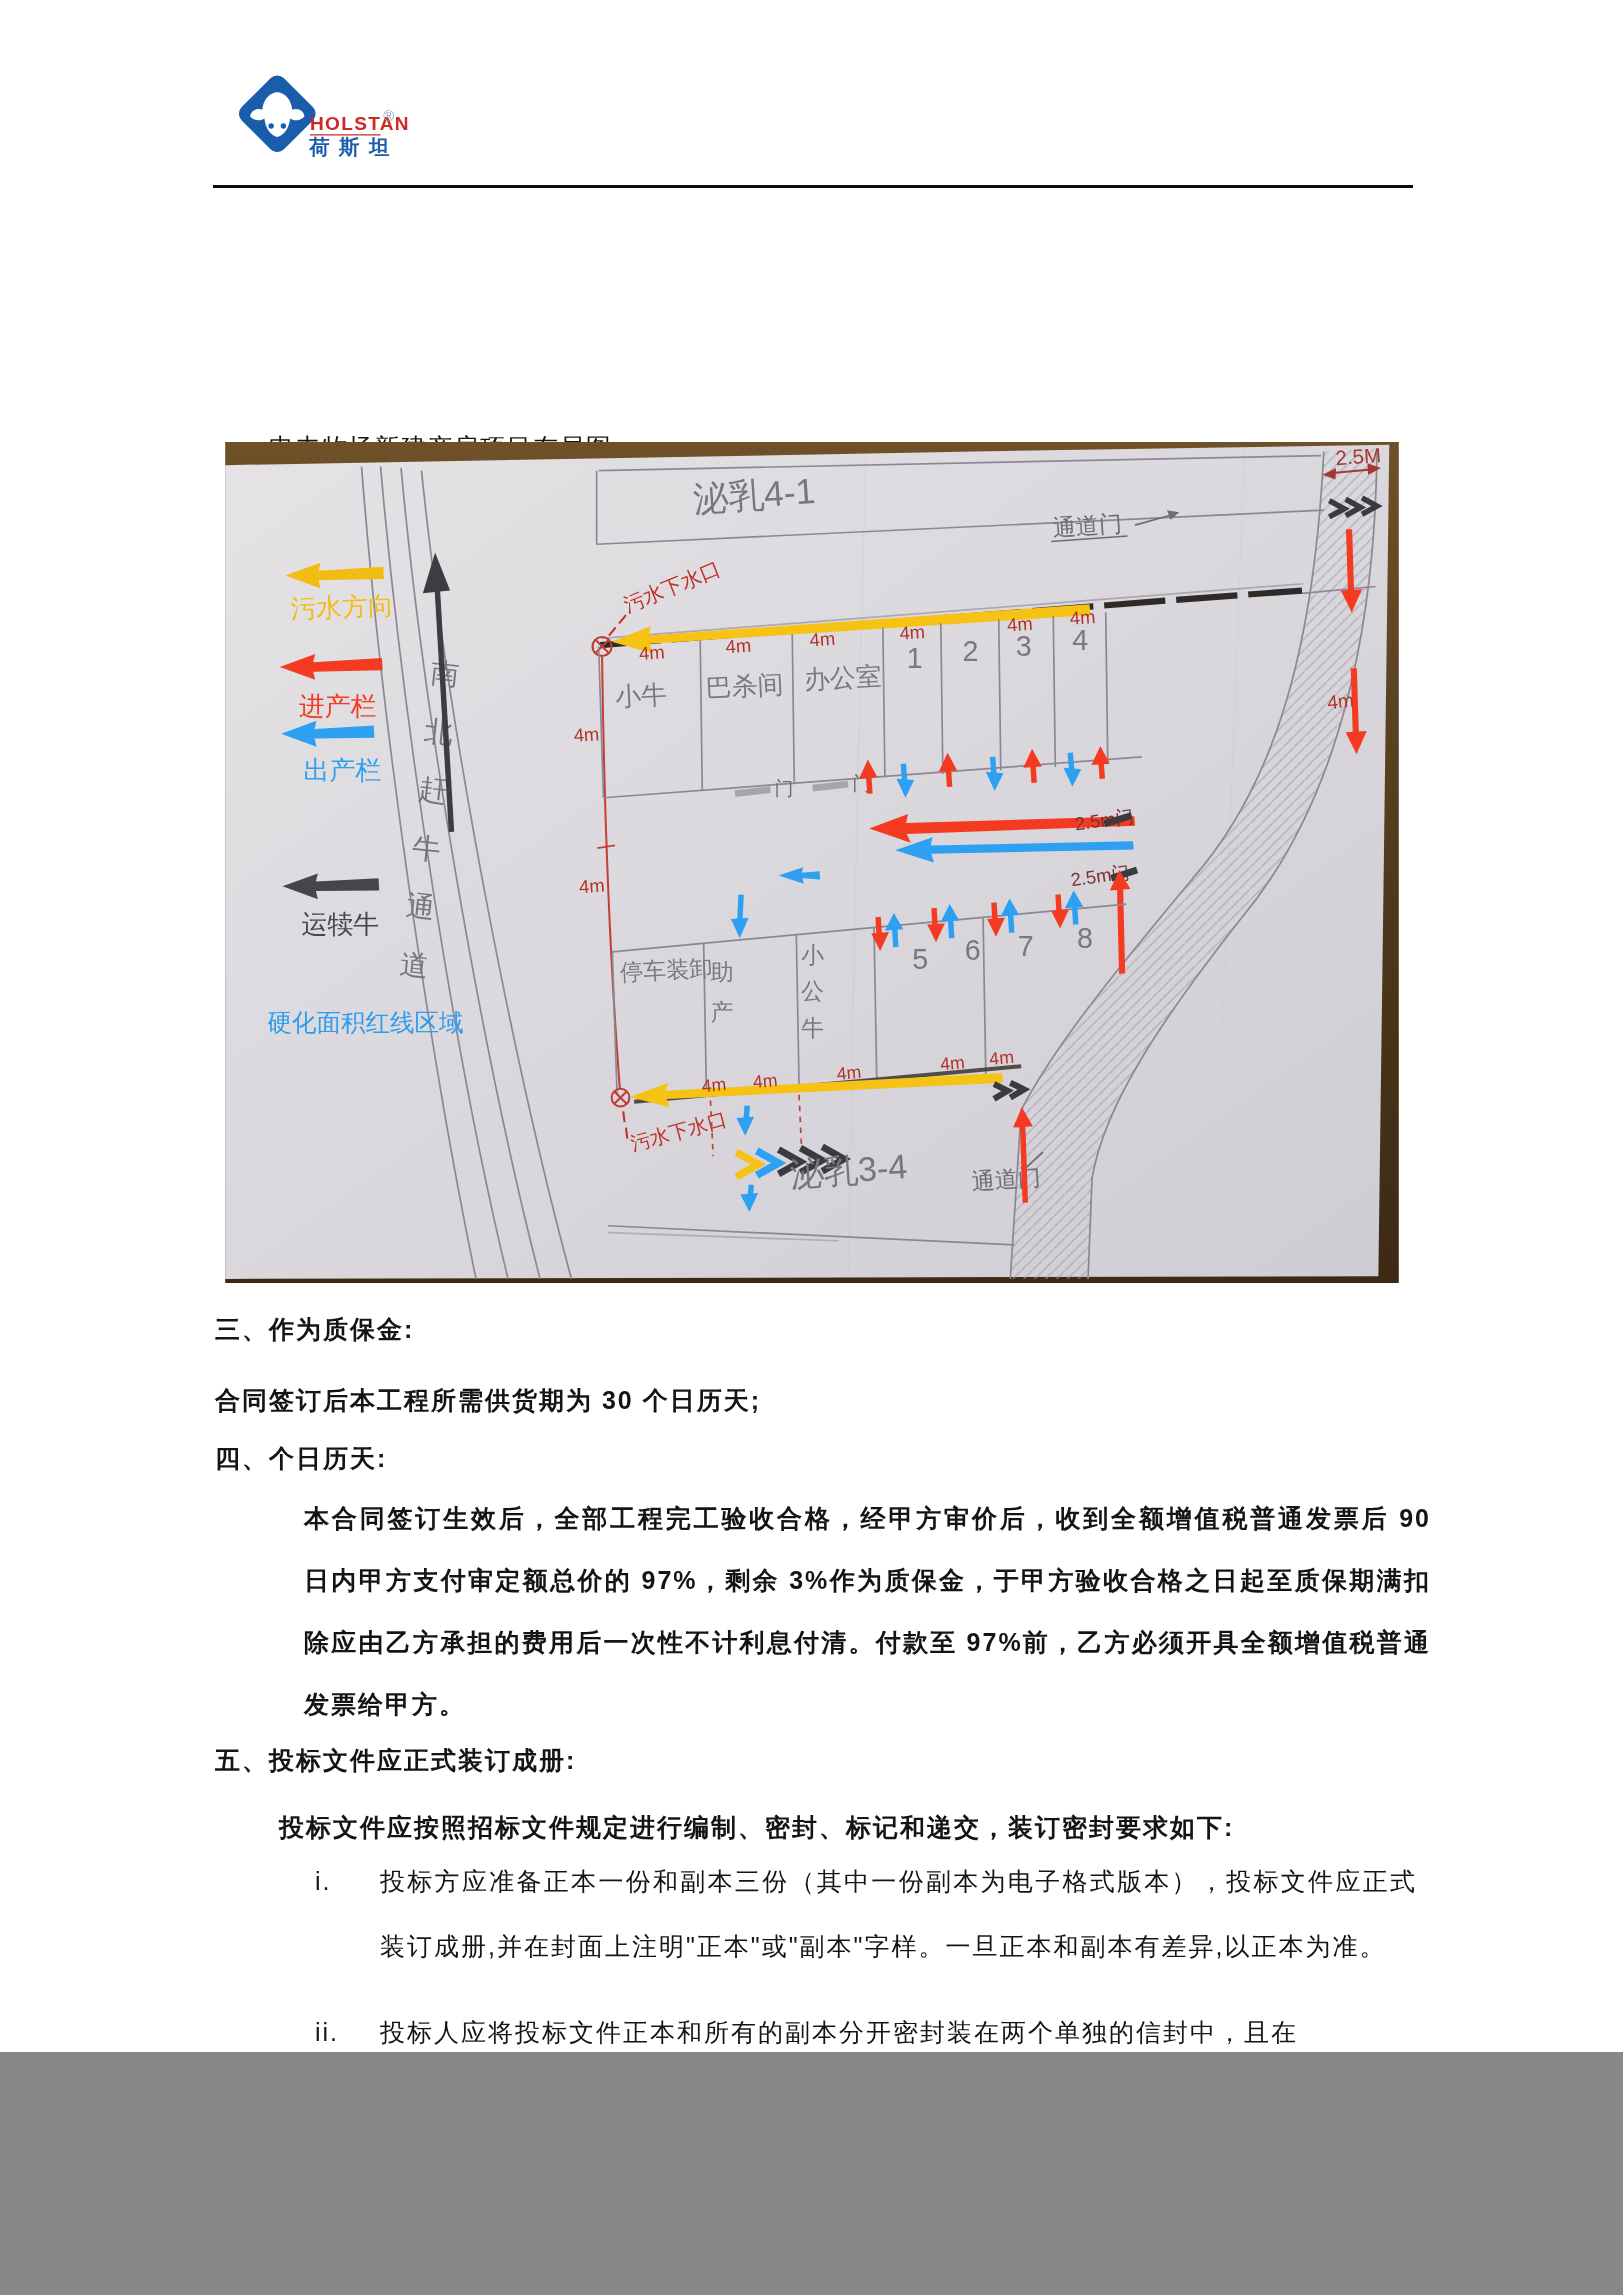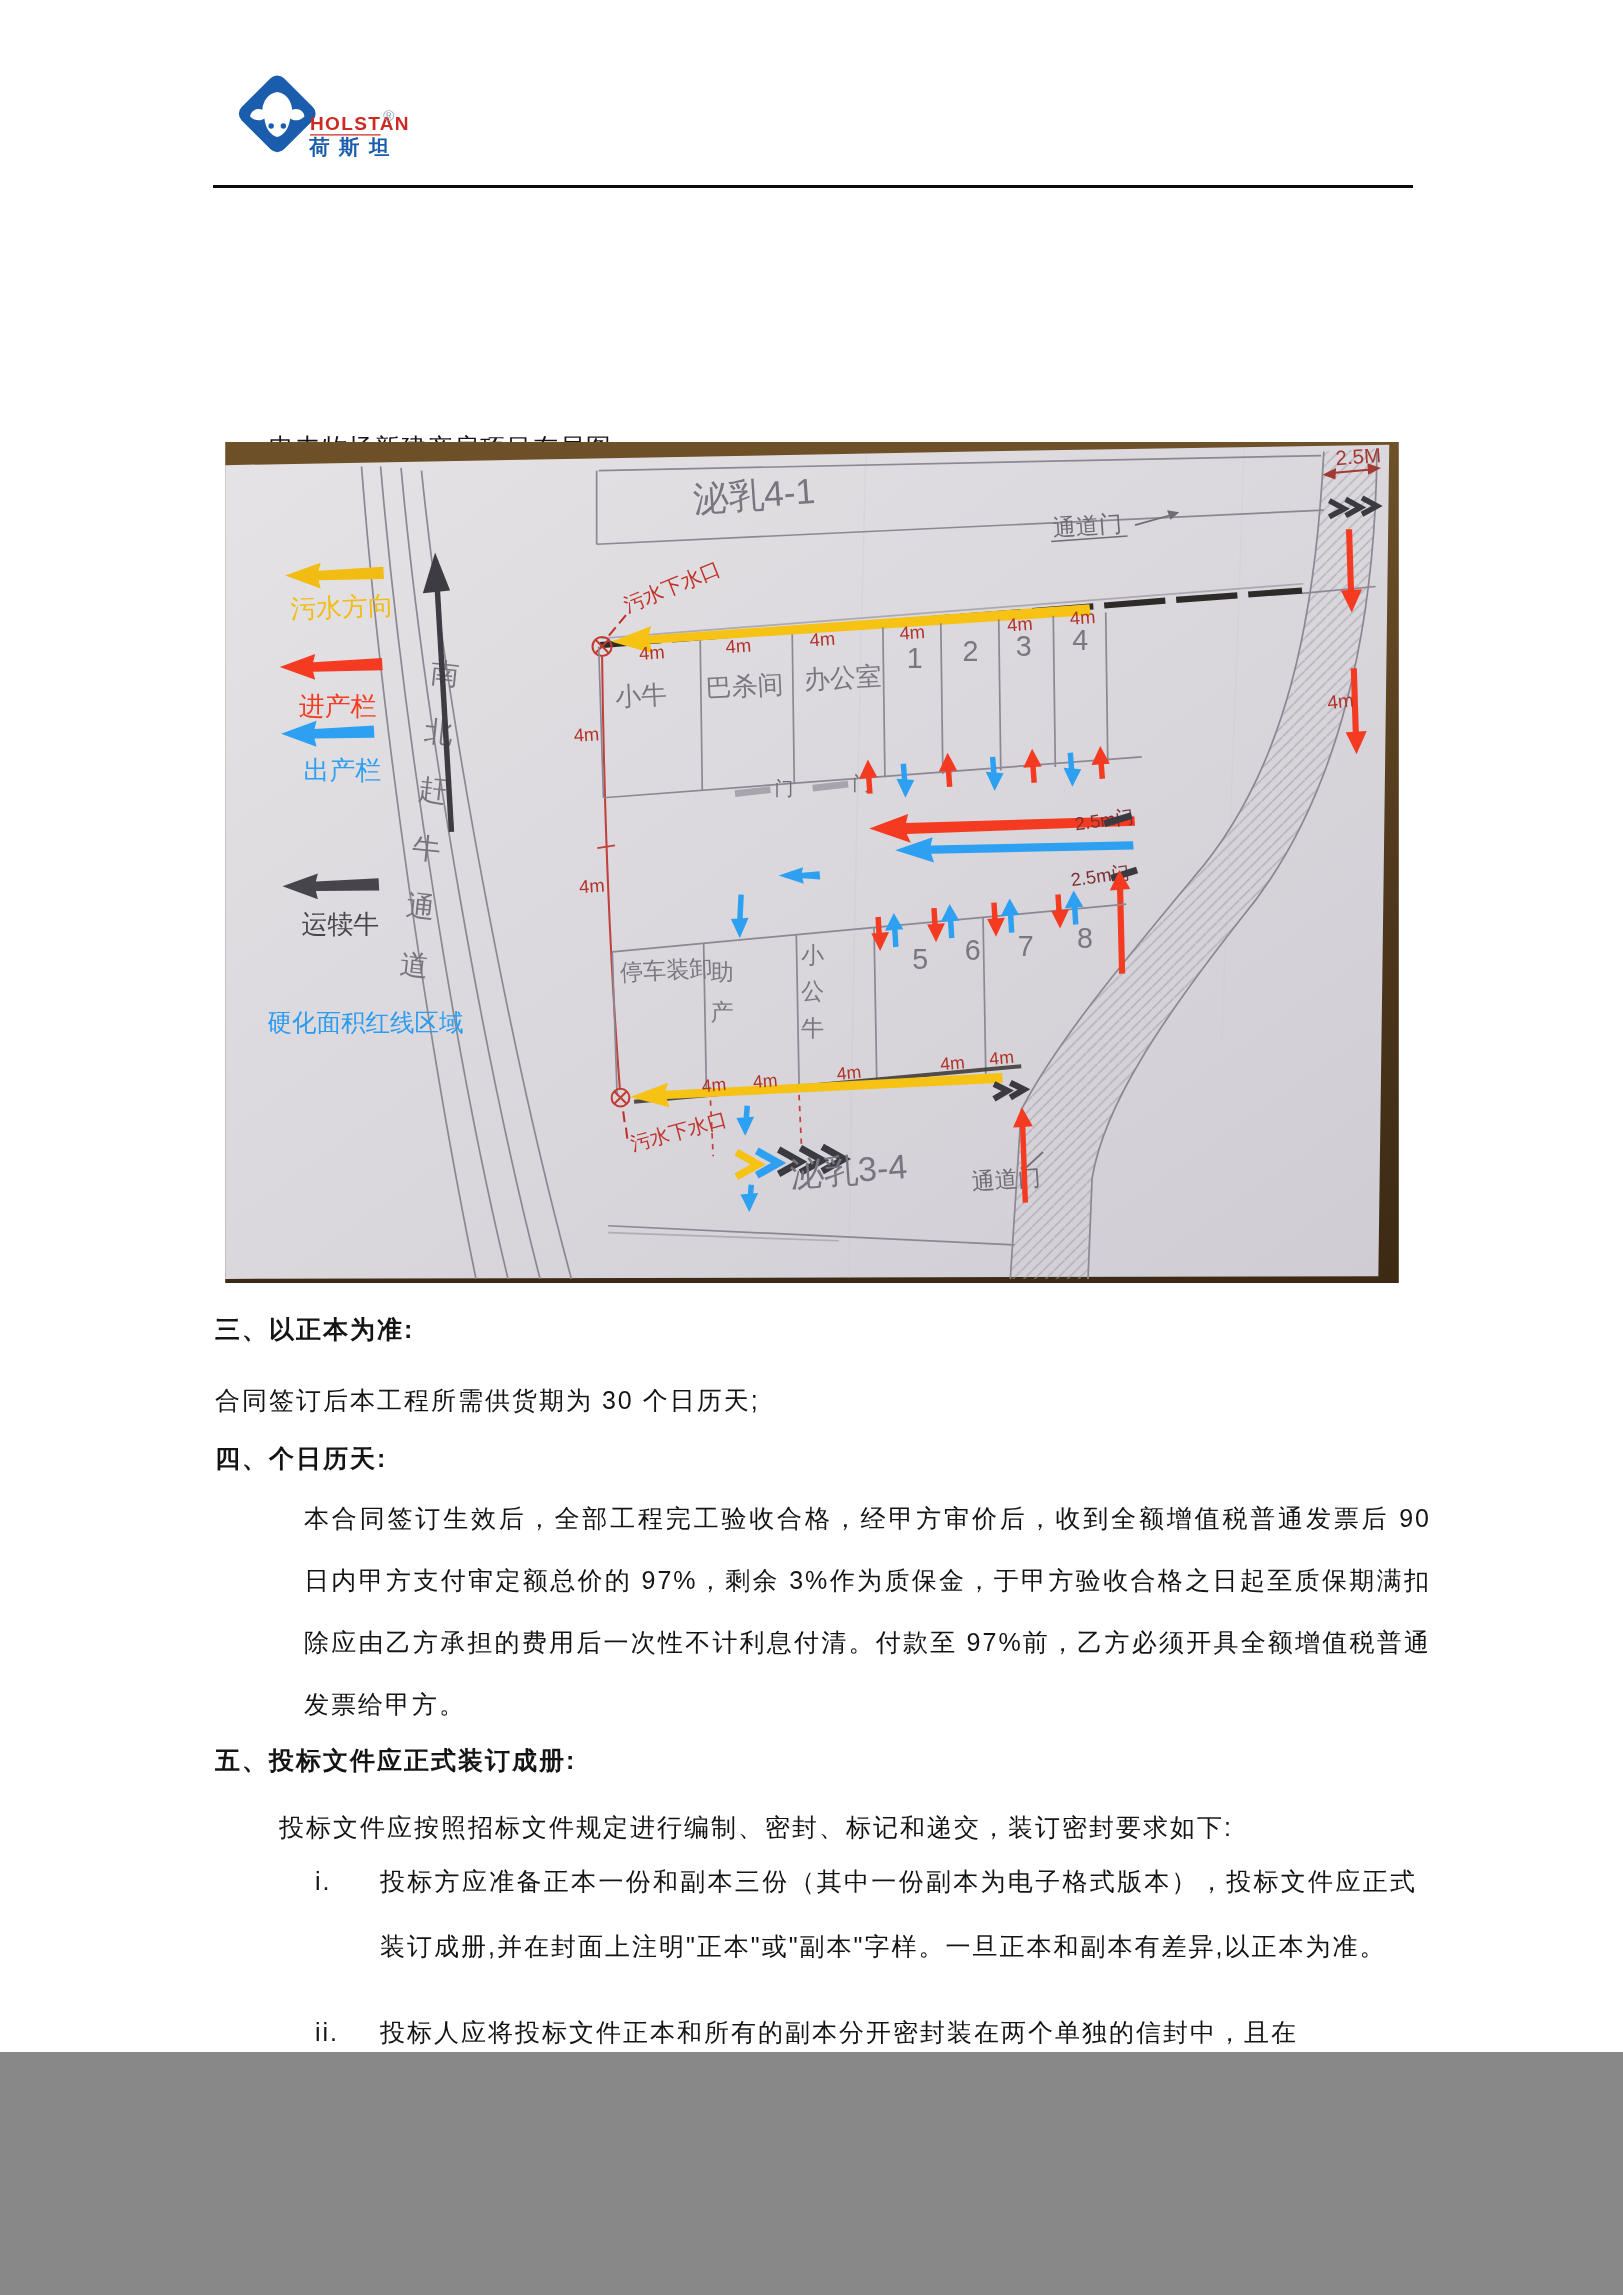--- a/index.html
+++ b/index.html
@@ -10,21 +10,21 @@
   
   #logo{left:228px;top:58px;width:293px;height:119px;}
   #header-rule{left:213px;top:185px;width:1200px;height:3.4px;background:#0b0b0b;}
   
   #figure-caption{left:269px;top:405px;font-size:25px;letter-spacing:1.4px;white-space:nowrap;margin-top:26px;}
   
   #photo{left:225px;top:442px;width:1174px;height:841px;}
   #photo svg{display:block;}
   
   .h{left:215px;font-size:25px;letter-spacing:2px;white-space:nowrap;font-weight:600;}
-  .p{font-size:25px;letter-spacing:2px;}
+  .p{font-size:25px;letter-spacing:2px;font-weight:bold;}
   .flush{left:215px;white-space:nowrap;}
   .indent-block{left:290px;width:1127px;text-align:justify;text-justify:inter-character;line-height:62px;margin:14px;}
   .indent-block2{left:279px;width:1122px;white-space:nowrap;}
   .li{left:315px;width:1102px;display:flex;font-size:25px;letter-spacing:2px;}
   .li .marker{width:65px;flex:0 0 65px;line-height:65px;}
   .li .litext{flex:1;text-align:justify;text-justify:inter-character;line-height:65px;}
   .pagenum{left:0;width:1623px;text-align:center;font-size:23px;}
   svg text{font-family:"Liberation Sans",sans-serif;}
 </style>
 </head>
@@ -307,21 +307,21 @@
         <path d="M1152,962 L1172,950 L1152,940"></path>
       </g>
       <g>
         <line x1="1174" y1="1116" x2="1170" y2="1000" stroke="#F43A20" stroke-width="8"></line>
         <polygon points="1169,976 1156,1006 1185,1004" fill="#F43A20"></polygon>
       </g>
     </svg>
   </div>
 
   <main>
-    <h2 class="abs h" style="top:1292px">三、以正本为准:</h2>
+    <h2 class="abs h" style="top:1292px">三、作为质保金:</h2>
     <p class="abs p flush" style="top:1359px">合同签订后本工程所需供货期为 30 个日历天;</p>
 
     <h2 class="abs h" style="top:1421px">四、个日历天:</h2>
     <p class="abs p indent-block" style="top:1473px">本合同签订生效后，全部工程完工验收合格，经甲方审价后，收到全额增值税普通发票后 90 日内甲方支付审定额总价的 97%，剩余 3%作为质保金，于甲方验收合格之日起至质保期满扣除应由乙方承担的费用后一次性不计利息付清。付款至 97%前，乙方必须开具全额增值税普通发票给甲方。</p>
 
     <h2 class="abs h" style="top:1723px">五、投标文件应正式装订成册:</h2>
     <p class="abs p indent-block2" style="top:1786px">投标文件应按照招标文件规定进行编制、密封、标记和递交，装订密封要求如下:</p>
 
     <div class="abs li" style="top:1849px">
       <span class="marker">i.</span>

